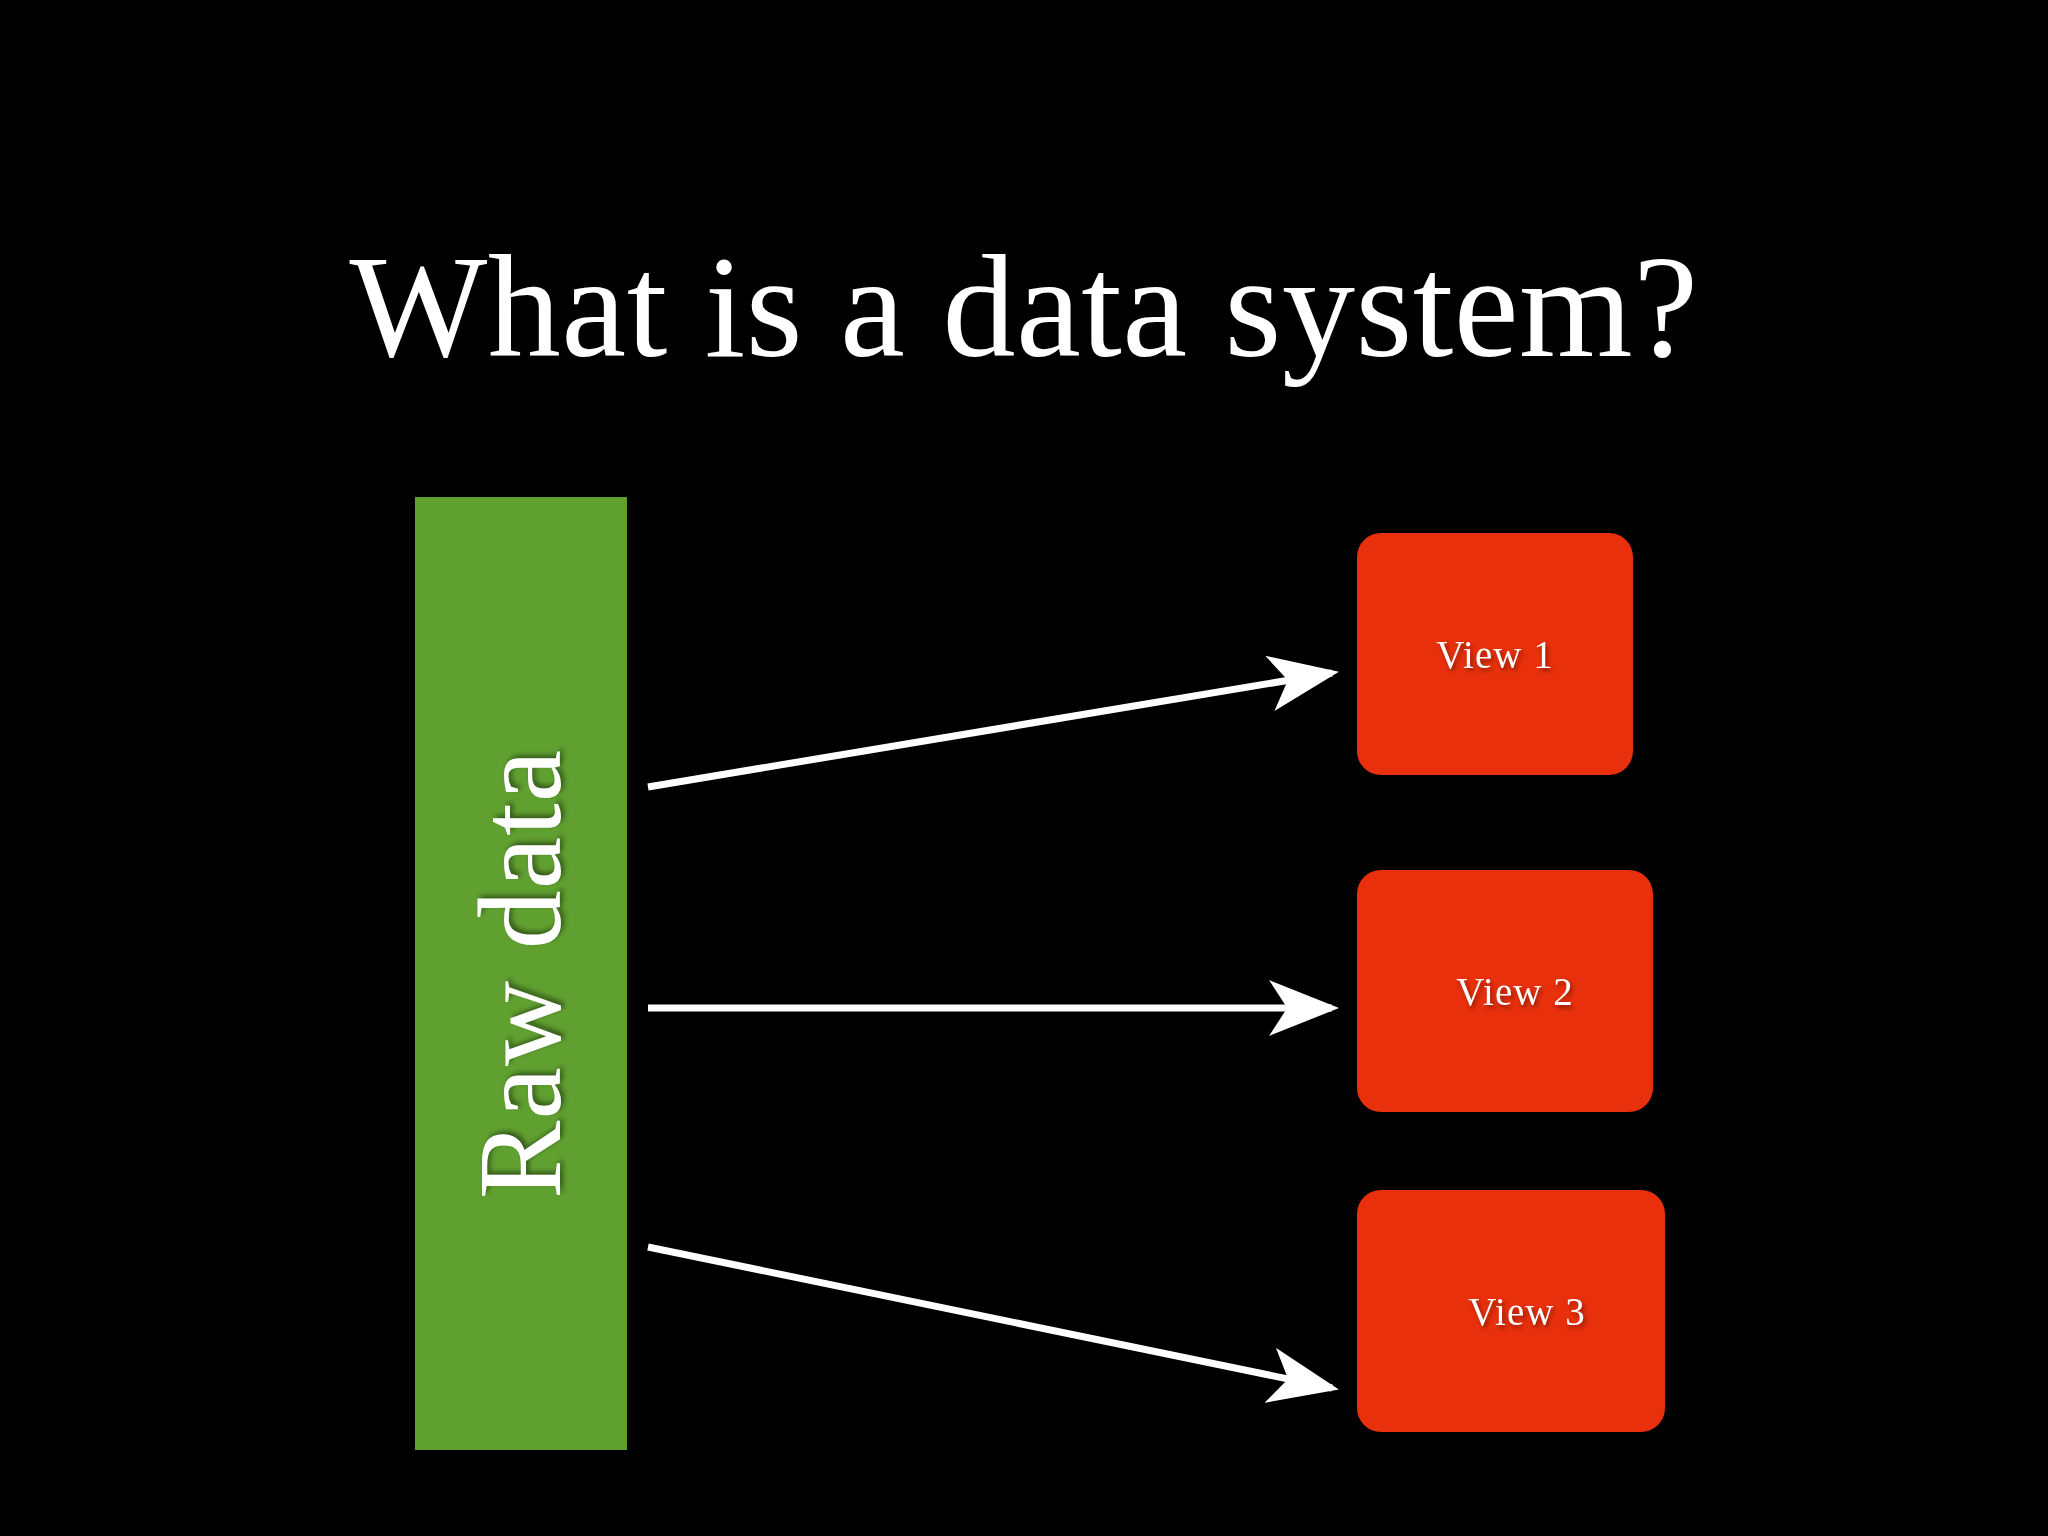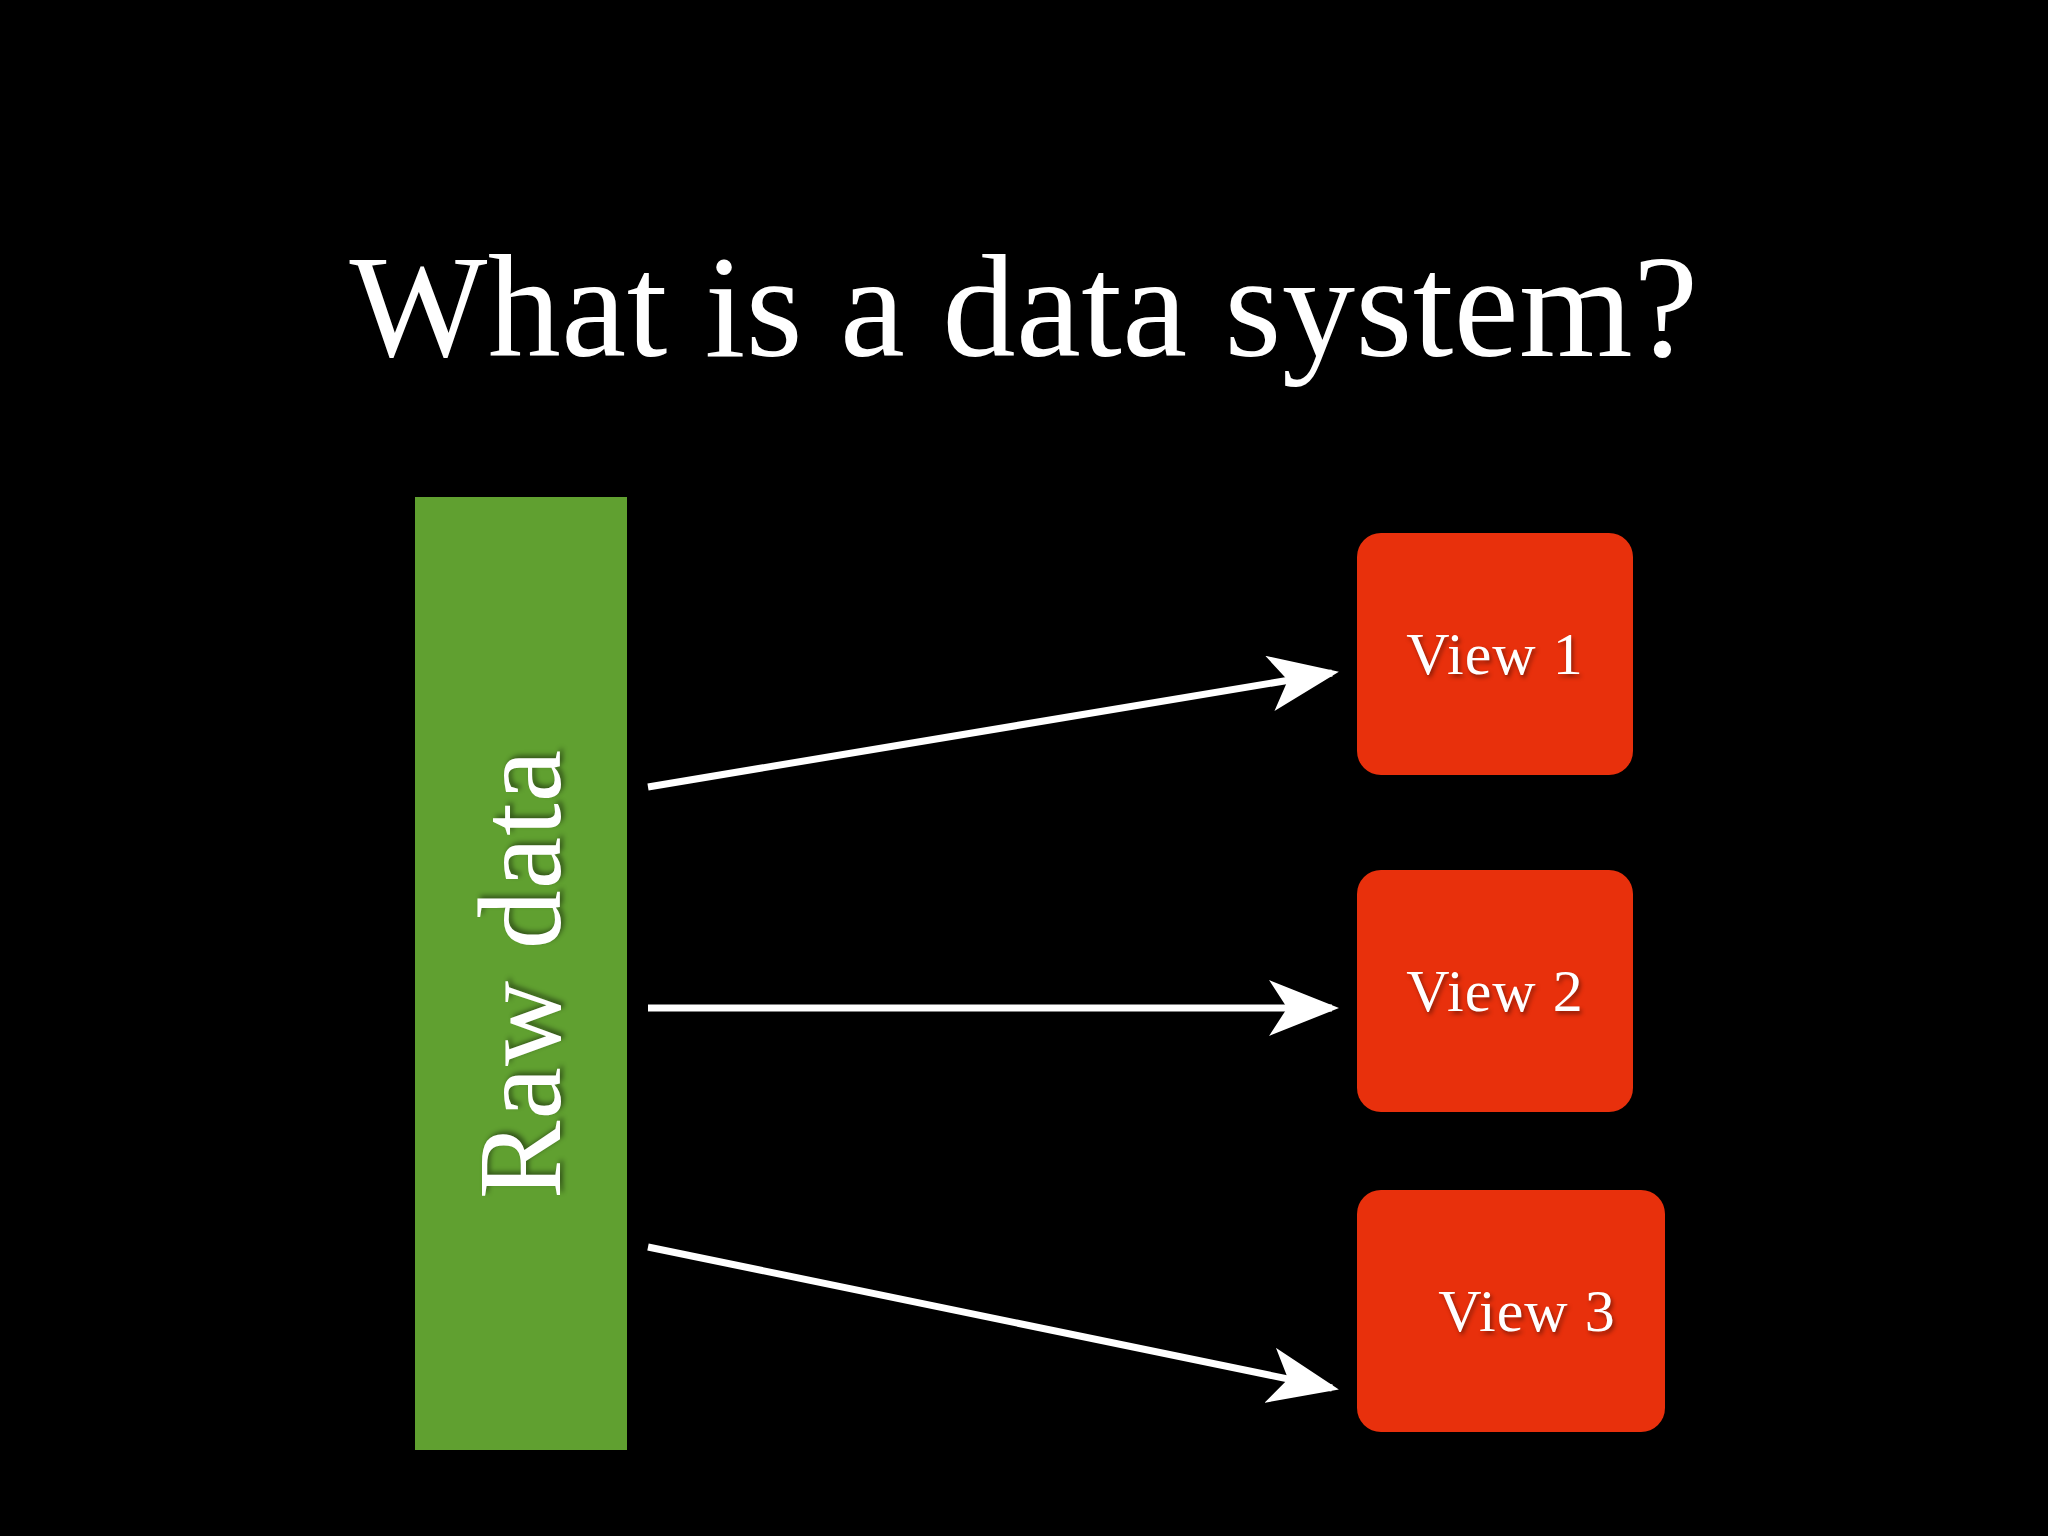--- a/index.html
+++ b/index.html
@@ -79,29 +79,29 @@
     background: #E8300C;
     border-radius: 24px;
     box-shadow: 3px 4px 9px rgba(0,0,0,0.6);
     display: flex;
     align-items: center;
     justify-content: center;
   }
   .view-box-label {
     color: #ffffff;
     font-family: "Liberation Serif", "DejaVu Serif", serif;
-    font-size: 60px;
+    font-size: 39px;
     line-height: 1;
     font-weight: 400;
     letter-spacing: 1px;
     text-shadow: 2px 3px 4px rgba(0,0,0,0.4);
     white-space: nowrap;
   }
   #view-box-0 { top: 533px; }
-  #view-box-1 { top: 870px; }
+  #view-box-1 { top: 870px; padding-left: 20px; }
   #view-box-2 { top: 1190px; padding-left: 32px; }
 
   
   .arrow-layer {
     position: absolute;
     left: 0;
     top: 0;
     width: 2048px;
     height: 1536px;
     pointer-events: none;

